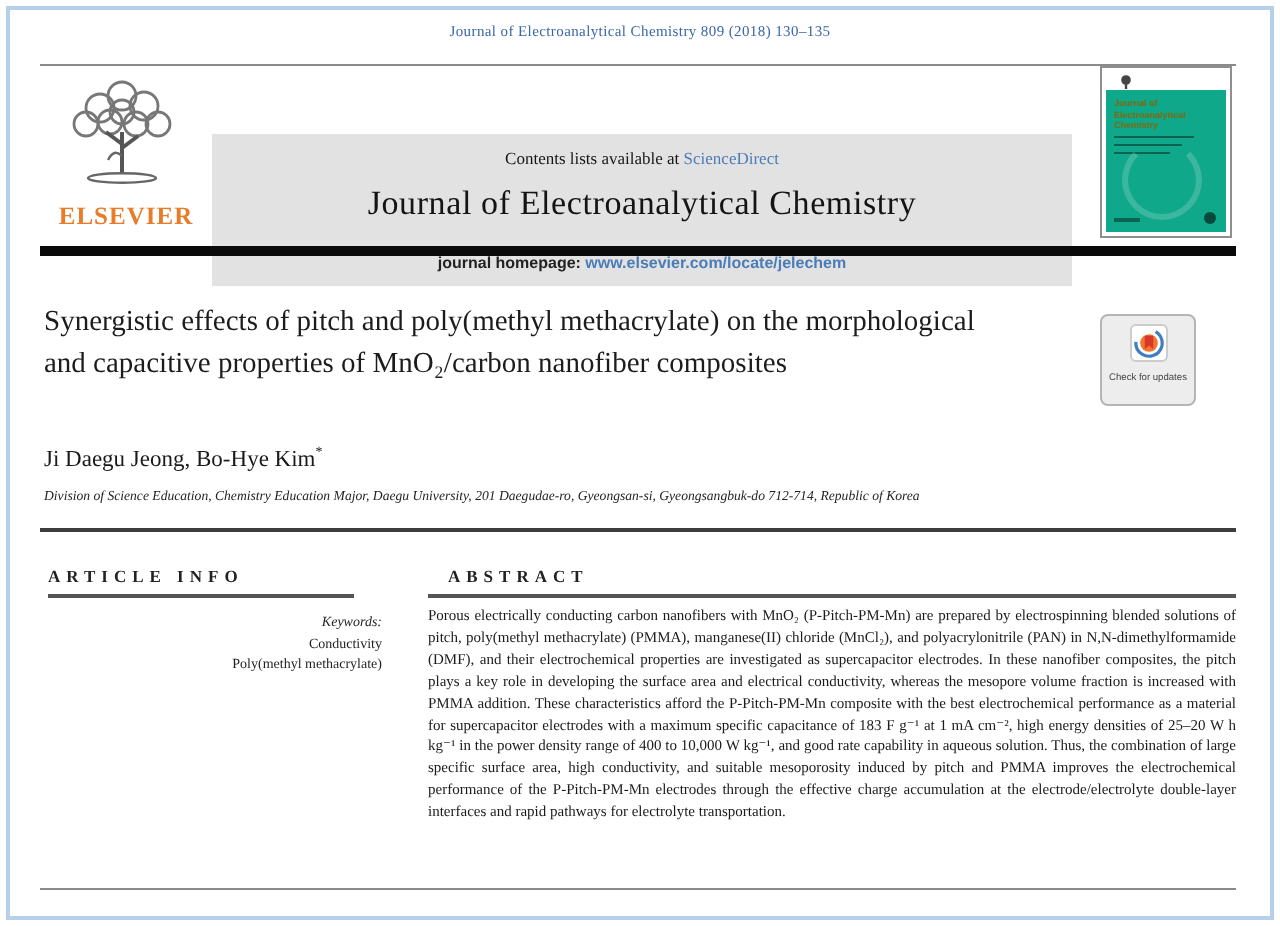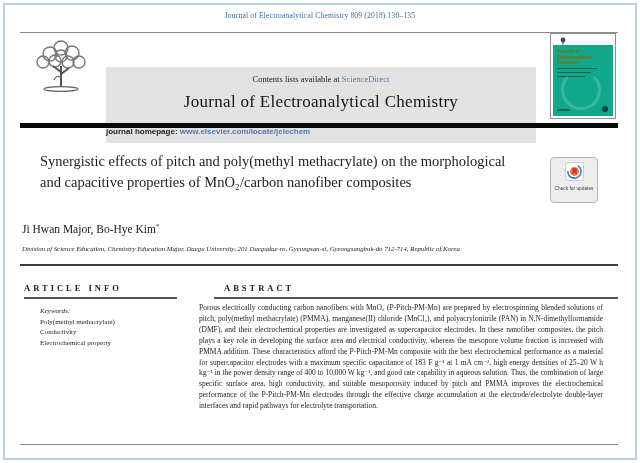--- a/index.html
+++ b/index.html
@@ -19,21 +19,21 @@
   
   .logo-block{position:absolute;left:22px;top:36px;width:82px;height:82px;}
   .logo-tree{position:absolute;left:6px;top:0px;}
   .logo-word{position:absolute;left:0;bottom:2px;width:82px;text-align:center;
              font-size:12.5px;font-weight:bold;color:#e87c28;letter-spacing:.5px;}
   .masthead-box{position:absolute;left:106px;top:42px;width:430px;height:76px;background:#e2e2e2;margin-top:25px;}
   .contents-line{position:absolute;top:7px;width:100%;text-align:center;font-size:8.5px;color:#161616;}
   .contents-line .lnk{color:#4a7cb8;}
   .masthead-title{position:absolute;top:25px;width:100%;text-align:center;
                   font-size:17px;color:#141414;letter-spacing:.3px;}
-  .homepage-line{position:absolute;bottom:7px;width:100%;
+  .homepage-line{position:absolute;bottom:7px;width:100%;text-align:center;
                  font-family:"Liberation Sans","DejaVu Sans",sans-serif;font-size:8px;color:#222;font-weight:bold;}
   .homepage-line .lnk{color:#4a7cb8;font-weight:bold;}
 
   
   .cover{position:absolute;left:550px;top:33px;width:66px;height:86px;background:#ffffff;
          border:1px solid #8f8f8f;box-sizing:border-box;padding:2px;}
   .cover-inner{position:relative;width:100%;height:100%;background:#10a88a;}
   .cover-band{position:absolute;left:0;top:0;width:100%;height:9px;background:#ffffff;}
   .cover-tree{position:absolute;left:6px;top:1px;}
   .cover-title{position:absolute;left:4px;top:13px;width:52px;
@@ -41,21 +41,21 @@
                font-size:4.5px;line-height:5.5px;font-weight:bold;color:#7d6a0e;}
   .cover-line{position:absolute;left:4px;height:1px;background:#0b6352;}
   .cover-dot{position:absolute;right:5px;bottom:4px;width:6px;height:6px;border-radius:50%;background:#07493c;}
   .cover-foot{position:absolute;left:4px;bottom:5px;width:13px;height:2px;background:#0b6352;}
   .cover-e{position:absolute;left:8px;top:34px;width:34px;height:34px;border:3px solid rgba(255,255,255,.18);
            border-radius:50%;border-top-color:transparent;}
 
   .black-bar{position:absolute;left:20px;top:123px;width:598px;height:5px;background:#0a0a0a;}
 
   
-  .art-title{position:absolute;left:40px;top:151px;width:486px;
+  .art-title{position:absolute;left:22px;top:151px;width:486px;
              font-size:14.5px;line-height:21px;color:#1c1c1c;}
   .authors{position:absolute;left:22px;top:222px;font-size:11.5px;color:#1a1a1a;}
   .authors sup{font-size:7px;}
   .affiliation{position:absolute;left:22px;top:245px;width:580px;
                font-style:italic;font-size:6.8px;color:#222;}
 
   
   .crossmark{position:absolute;left:550px;top:157px;width:48px;height:46px;background:#ededed;
              border:1px solid #b5b5b5;border-radius:4px;box-sizing:border-box;text-align:center;cursor:pointer;}
   .cm-logo{display:inline-block;margin-top:4px;width:19px;height:19px;background:#ffffff;border:1px solid #cccccc;
@@ -64,23 +64,23 @@
             color:#444;margin-top:2px;}
 
   
   .col-heading{position:absolute;top:283px;font-size:8.5px;font-weight:bold;color:#222;
                letter-spacing:3px;}
   .h-info{left:24px;}
   .h-abs{left:224px;}
   .rule-info{left:24px;top:297px;width:153px;height:1.5px;background:#555;}
   .rule-abs{left:214px;top:297px;width:404px;height:1.5px;background:#555;}
 
-  .keywords{position:absolute;left:40px;top:306px;width:170px;font-size:7px;line-height:10.7px;color:#1f1f1f;}
+  .keywords{position:absolute;left:21px;top:306px;width:170px;font-size:7px;line-height:10.7px;color:#1f1f1f;text-align:right;}
   .kw-label{font-style:italic;}
-  .abstract{position:absolute;left:199px;top:303px;width:404px;font-size:7.5px;line-height:10.9px;
+  .abstract{position:absolute;left:214px;top:303px;width:404px;font-size:7.5px;line-height:10.9px;
             color:#1b1b1b;text-align:justify;}
 </style>
 </head>
 <body>
 
 <div class="canvas">
   <div class="frame"></div>
 
   <div class="citation">Journal of Electroanalytical Chemistry 809 (2018) 130–135</div>
 
@@ -99,20 +99,21 @@
         <circle cx="33" cy="20" r="6"></circle>
       </g>
       <g fill="none" stroke="#555" stroke-width="2">
         <path d="M33 30 L33 50"></path>
         <path d="M33 36 L25 30"></path>
         <path d="M33 38 L41 32"></path>
       </g>
       <path d="M26 44 q3 -6 7 -2" fill="none" stroke="#666" stroke-width="1.2"></path>
       <ellipse cx="33" cy="53" rx="17" ry="2.4" fill="none" stroke="#666" stroke-width="1.2"></ellipse>
     </svg>
+    <div class="logo-word">ELSEVIER</div>
   </div>
 
   <div class="masthead-box">
     <div class="contents-line">
       <span>Contents lists available at</span>
       <span class="lnk">ScienceDirect</span>
     </div>
     <div class="masthead-title">Journal of Electroanalytical Chemistry</div>
     <div class="homepage-line">
       <span>journal homepage:</span>
@@ -146,34 +147,33 @@
       <svg width="17" height="17" viewBox="0 0 17 17">
         <circle cx="8.5" cy="8.5" r="6.6" fill="none" stroke="#3f7fc1" stroke-width="1.6" stroke-dasharray="28 14" transform="rotate(-60 8.5 8.5)"></circle>
         <circle cx="8.5" cy="8.5" r="4.4" fill="#f2742e"></circle>
         <path d="M6.4 4.9 h4.2 v6.6 l-2.1 -1.7 l-2.1 1.7 z" fill="#d8382a"></path>
       </svg>
     </span>
     <div class="cm-label">Check for updates</div>
   </div>
 
   <div class="authors">
-    <span>Ji Hwan Major, Bo-Hye Kim</span><sup>*</sup>
+    <span>Ji Daegu Jeong, Bo-Hye Kim</span><sup>*</sup>
   </div>
   <div class="affiliation">Division of Science Education, Chemistry Education Major, Daegu University, 201 Daegudae-ro, Gyeongsan-si, Gyeongsangbuk-do 712-714, Republic of Korea</div>
 
   <div class="rule rule-authors"></div>
 
   <div class="col-heading h-info">ARTICLE INFO</div>
   <div class="col-heading h-abs">ABSTRACT</div>
   <div class="rule rule-info"></div>
   <div class="rule rule-abs"></div>
 
   <div class="keywords">
     <div class="kw-label">Keywords:</div>
+    <div>Conductivity</div>
     <div>Poly(methyl methacrylate)</div>
-    <div>Conductivity</div>
-    <div>Electrochemical property</div>
   </div>
 
   <div class="abstract">Porous electrically conducting carbon nanofibers with MnO₂ (P-Pitch-PM-Mn) are prepared by electrospinning blended solutions of pitch, poly(methyl methacrylate) (PMMA), manganese(II) chloride (MnCl₂), and polyacrylonitrile (PAN) in N,N-dimethylformamide (DMF), and their electrochemical properties are investigated as supercapacitor electrodes. In these nanofiber composites, the pitch plays a key role in developing the surface area and electrical conductivity, whereas the mesopore volume fraction is increased with PMMA addition. These characteristics afford the P-Pitch-PM-Mn composite with the best electrochemical performance as a material for supercapacitor electrodes with a maximum specific capacitance of 183 F g⁻¹ at 1 mA cm⁻², high energy densities of 25–20 W h kg⁻¹ in the power density range of 400 to 10,000 W kg⁻¹, and good rate capability in aqueous solution. Thus, the combination of large specific surface area, high conductivity, and suitable mesoporosity induced by pitch and PMMA improves the electrochemical performance of the P-Pitch-PM-Mn electrodes through the effective charge accumulation at the electrode/electrolyte double-layer interfaces and rapid pathways for electrolyte transportation.</div>
 
   <div class="rule rule-bottom"></div>
 </div>
 
 </body></html>

